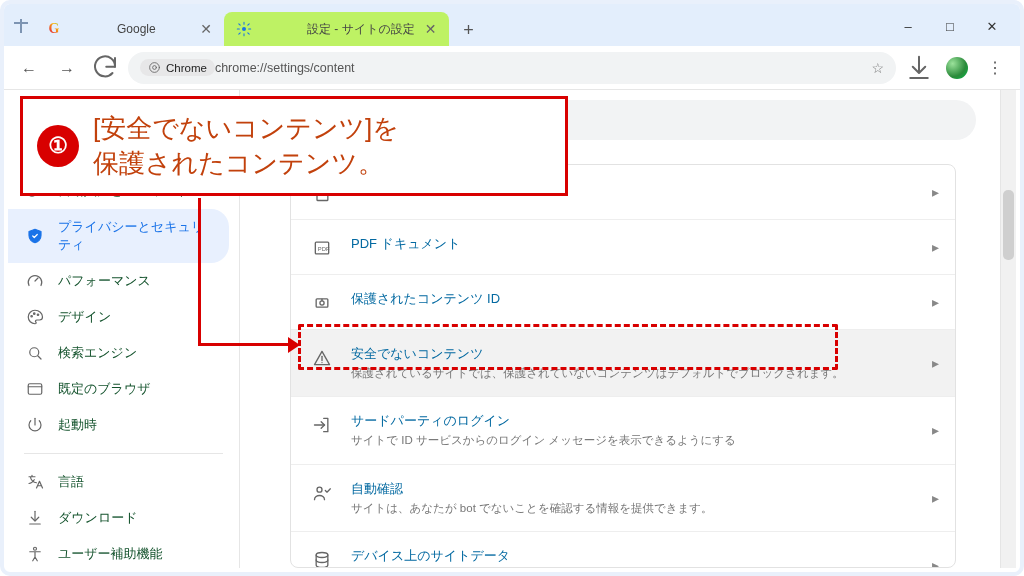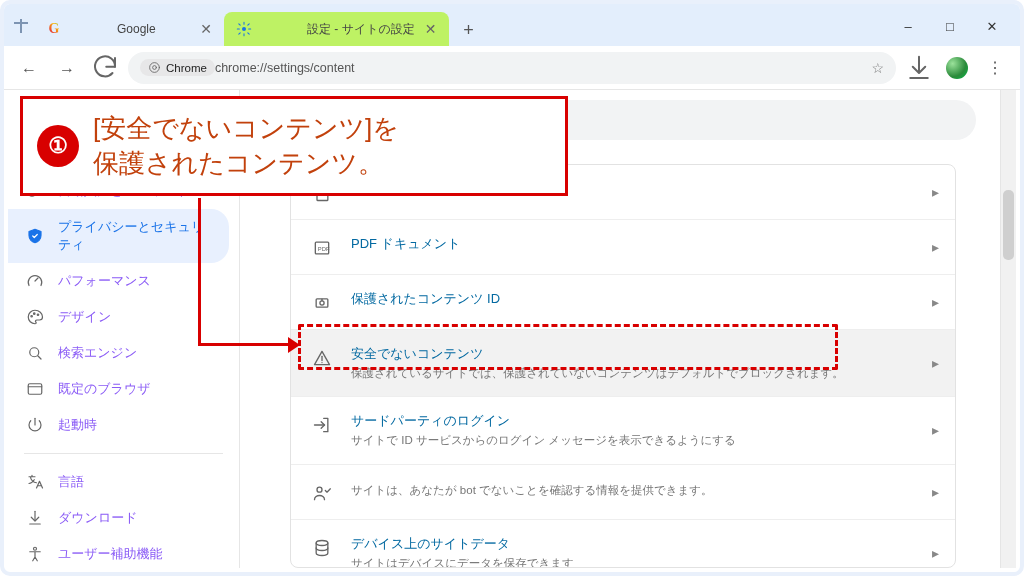--- a/index.html
+++ b/index.html
@@ -41,21 +41,21 @@
   .page{position:absolute; left:4px; right:4px; top:86px; bottom:4px; display:flex; background:#fff;}
   .page::after{content:"";position:absolute;right:0;top:0;bottom:0;width:15px;background:#f1f1f1;border-left:1px solid #e5e5e5;}
   .scroll-thumb{position:absolute;right:2px;top:100px;width:11px;height:70px;background:#cfcfcf;border-radius:5px;z-index:2;}
 
   
   .sidebar{width:232px;border-right:1px solid #e6e6e6;padding:8px 0;overflow:hidden;}
   .side-hdr{display:flex;align-items:center;gap:10px;font-size:15px;color:#555;padding:10px 16px;}
   .side-hdr .menu-ic{display:inline-block;width:16px;height:2px;background:#777;position:relative;}
   .side-hdr .menu-ic::before,.side-hdr .menu-ic::after{content:"";position:absolute;left:0;width:16px;height:2px;background:#777;}
   .side-hdr .menu-ic::before{top:-5px;} .side-hdr .menu-ic::after{top:5px;}
-  .side-item{display:flex;align-items:center;gap:14px;padding:9px 16px 9px 18px;font-size:13px;color:#8b5cf6;border-radius:0 18px 18px 0;margin-right:10px;}
+  .side-item{display:flex;align-items:center;gap:14px;padding:9px 16px 9px 18px;font-size:13px;color:#14532d;border-radius:0 18px 18px 0;margin-right:10px;}
   .side-item.selected{background:#e8f0fe;color:#1a73e8;}
   .side-item svg{width:18px;height:18px;flex:0 0 18px;}
   .side-item.selected svg{stroke:#1a73e8;fill:#1a73e8;}
   .side-sep{height:1px;background:#e6e6e6;margin:10px 16px;}
 
   
   .main{flex:1; position:relative; overflow:hidden;}
   .searchwrap{position:absolute; left:30px; right:40px; top:10px;}
   .searchbox{height:40px;background:#f2f3f4;border-radius:20px;display:flex;align-items:center;padding:0 16px;color:#777;gap:10px;font-size:13px;position:relative;}
   .searchbox svg{width:18px;height:18px;}
@@ -323,20 +323,21 @@
       </div>
       <div class="row">
         <span class="ic">
             <svg viewBox="0 0 24 24">
               <circle cx="9" cy="8" r="3"></circle>
               <path d="M3 20c0-3 3-5 6-5s6 2 6 5"></path>
               <path d="M16 9l2 2 4-4"></path>
             </svg>
           </span>
         <div class="txt">
+          <div class="t1">自動確認</div>
           <div class="t2">サイトは、あなたが bot でないことを確認する情報を提供できます。</div>
         </div>
         <span class="chev">▸</span>
       </div>
       <div class="row">
         <span class="ic">
             <svg viewBox="0 0 24 24">
               <ellipse cx="12" cy="6" rx="7" ry="3"></ellipse>
               <path d="M5 6v12c0 1.7 3.1 3 7 3s7-1.3 7-3V6"></path>
               <path d="M5 12c0 1.7 3.1 3 7 3s7-1.3 7-3"></path>

